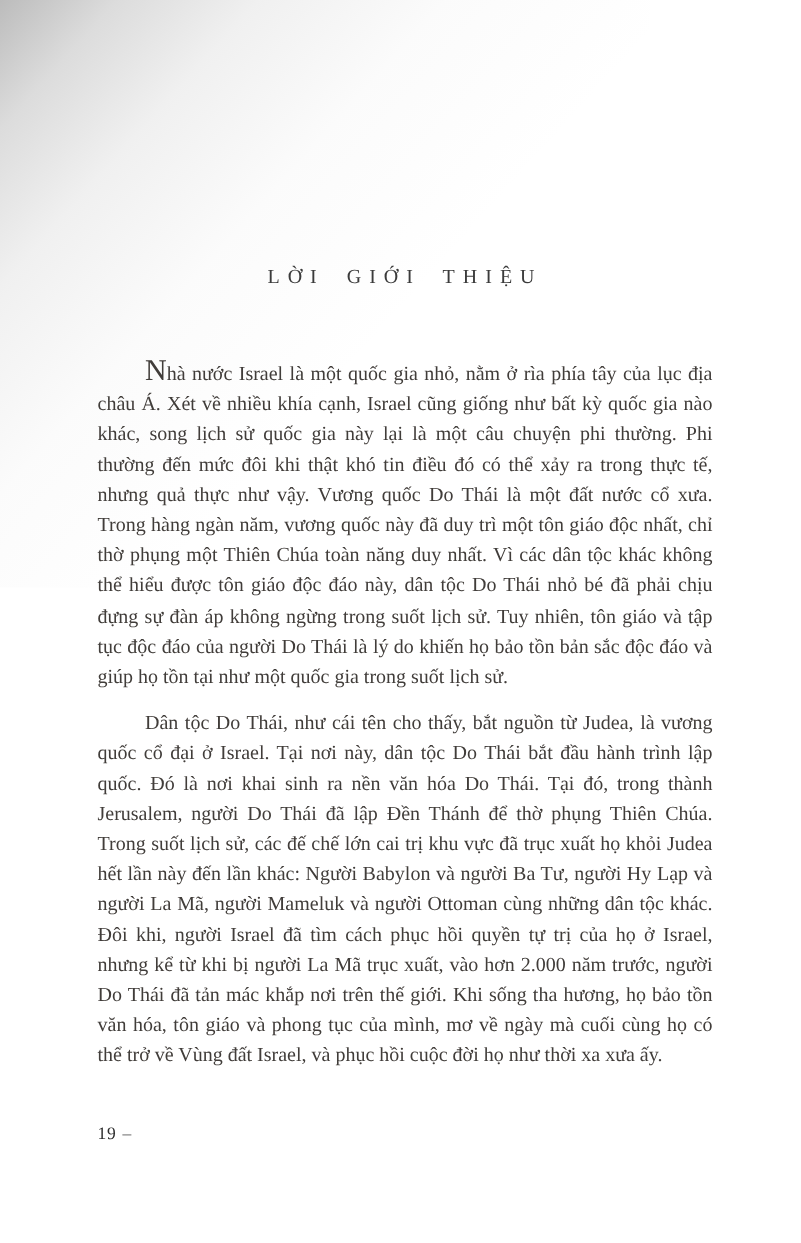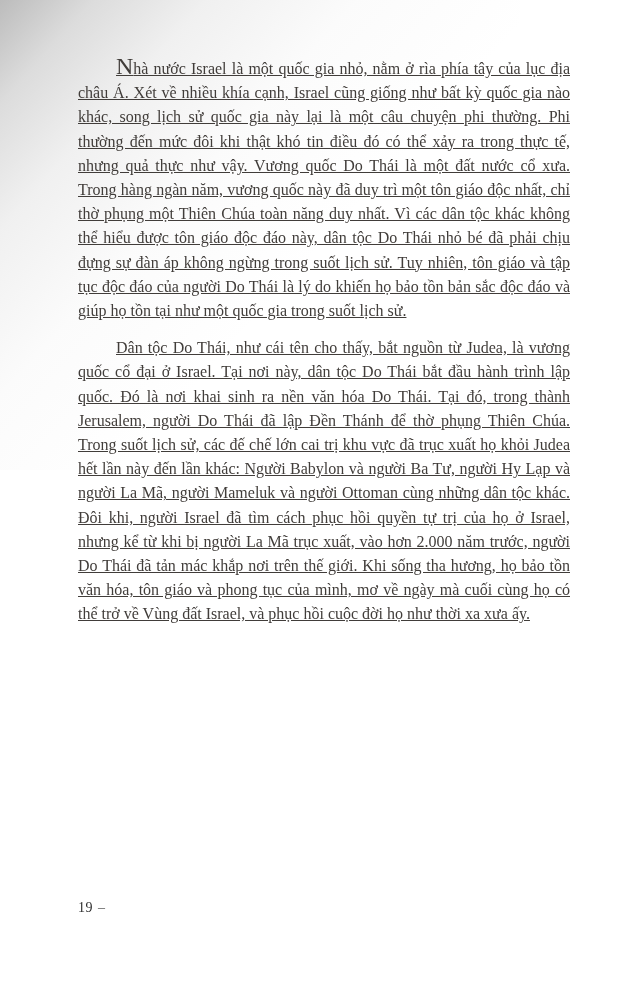--- a/index.html
+++ b/index.html
@@ -34,38 +34,38 @@
     letter-spacing: 0.40em;
     word-spacing: 0.45em;
     color: #3b3b3b;
   }
   .text-block {
     margin-top: 57px;
     font-size: 16px;
     line-height: 24.2px;
     text-align: justify;
     color: #413d3a;
-    text-decoration: underline;
   }
   .text-block p { margin: 0 0 13px 0; text-indent: 38px; }
   .initial { font-size: 24px; line-height: 16px; }
   .page-number {
     position: absolute; left: 78px; top: 900px;
     font-size: 14px; color: #2e2e2e;
     letter-spacing: 0.5px;
   }
   .page-number .sep { margin-left: 5px; color: #5a5a5a; }
 </style>
 </head>
 <body>
 
 <div class="corner-shade"></div>
 
 <div class="content">
 
+  <div class="title">LỜI GIỚI THIỆU</div>
 
   <div class="text-block">
     <p><span class="initial">N</span><span>hà nước Israel là một quốc gia nhỏ, nằm ở rìa phía tây của lục địa châu Á. Xét về nhiều khía cạnh, Israel cũng giống như bất kỳ quốc gia nào khác, song lịch sử quốc gia này lại là một câu chuyện phi thường. Phi thường đến mức đôi khi thật khó tin điều đó có thể xảy ra trong thực tế, nhưng quả thực như vậy. Vương quốc Do Thái là một đất nước cổ xưa. Trong hàng ngàn năm, vương quốc này đã duy trì một tôn giáo độc nhất, chỉ thờ phụng một Thiên Chúa toàn năng duy nhất. Vì các dân tộc khác không thể hiểu được tôn giáo độc đáo này, dân tộc Do Thái nhỏ bé đã phải chịu đựng sự đàn áp không ngừng trong suốt lịch sử. Tuy nhiên, tôn giáo và tập tục độc đáo của người Do Thái là lý do khiến họ bảo tồn bản sắc độc đáo và giúp họ tồn tại như một quốc gia trong suốt lịch sử.</span></p>
     <p><span>Dân tộc Do Thái, như cái tên cho thấy, bắt nguồn từ Judea, là vương quốc cổ đại ở Israel. Tại nơi này, dân tộc Do Thái bắt đầu hành trình lập quốc. Đó là nơi khai sinh ra nền văn hóa Do Thái. Tại đó, trong thành Jerusalem, người Do Thái đã lập Đền Thánh để thờ phụng Thiên Chúa. Trong suốt lịch sử, các đế chế lớn cai trị khu vực đã trục xuất họ khỏi Judea hết lần này đến lần khác: Người Babylon và người Ba Tư, người Hy Lạp và người La Mã, người Mameluk và người Ottoman cùng những dân tộc khác. Đôi khi, người Israel đã tìm cách phục hồi quyền tự trị của họ ở Israel, nhưng kể từ khi bị người La Mã trục xuất, vào hơn 2.000 năm trước, người Do Thái đã tản mác khắp nơi trên thế giới. Khi sống tha hương, họ bảo tồn văn hóa, tôn giáo và phong tục của mình, mơ về ngày mà cuối cùng họ có thể trở về Vùng đất Israel, và phục hồi cuộc đời họ như thời xa xưa ấy.</span></p>
   </div>
 
 </div>
 
 <div class="page-number">
   <span>19</span><span class="sep">–</span>

